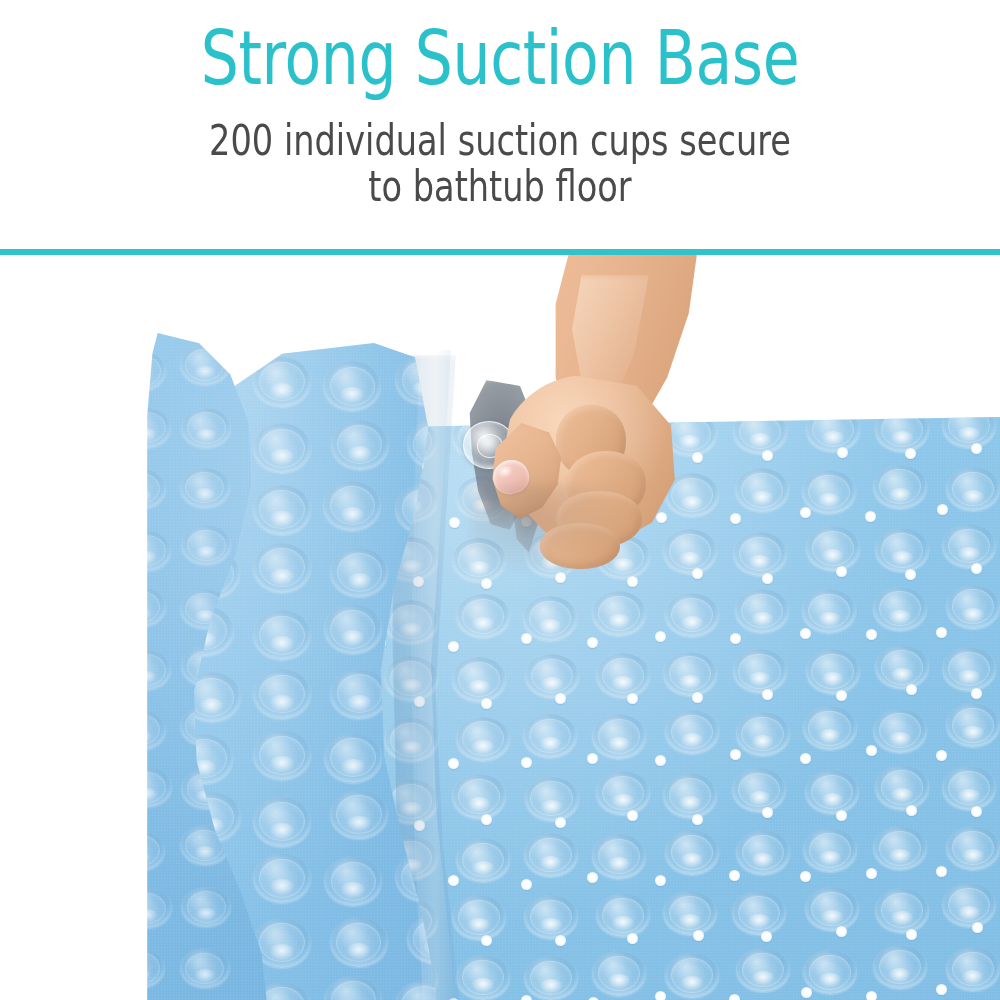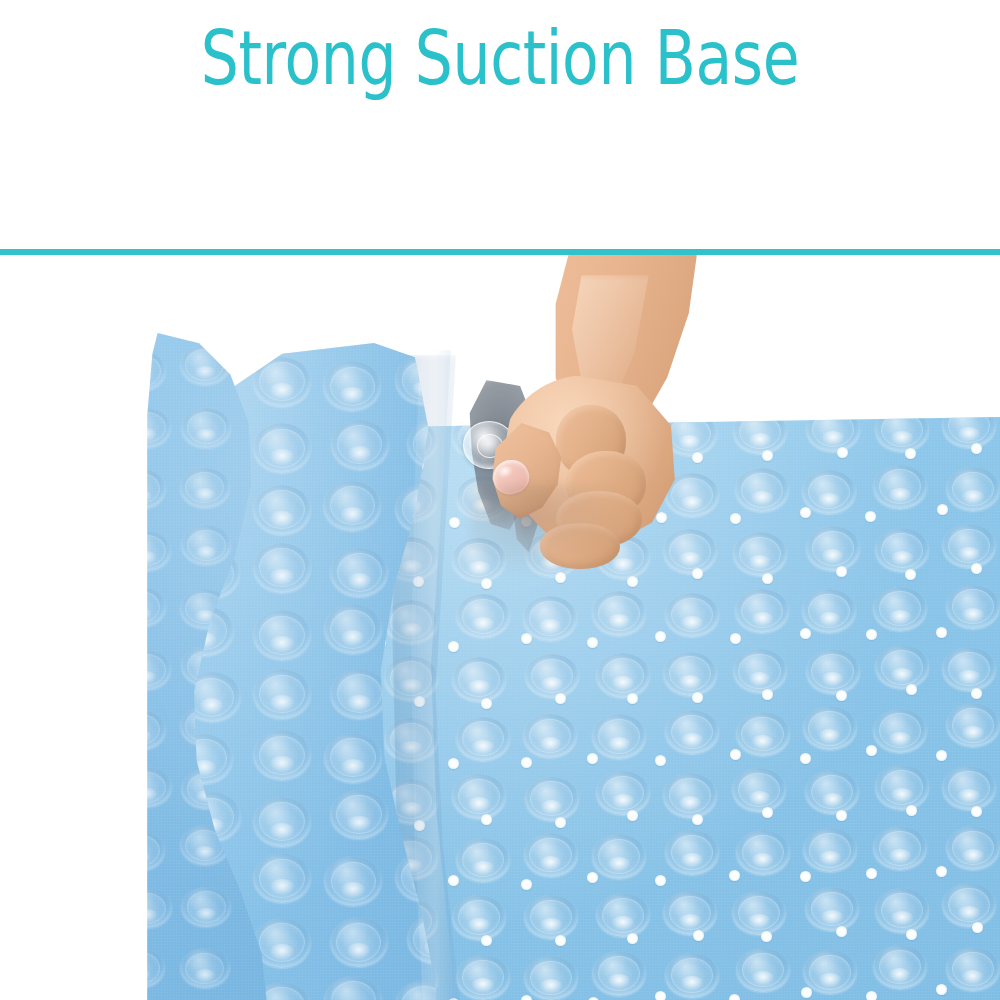--- a/index.html
+++ b/index.html
@@ -275,20 +275,24 @@
     filter:blur(3px);
   }
 </style>
 </head>
 <body>
 
 <div id="page">
 
   <div class="header">
     <div class="headline">Strong Suction Base</div>
+    <div class="subhead">
+      <span class="subline">200 individual suction cups secure</span>
+      <span class="subline">to bathtub floor</span>
+    </div>
   </div>
   <div class="divider"></div>
 
   <div class="stage">
 
     <div class="mat-main">
       <div class="cups" id="main-cups">
           <div class="cup" style="left: -6px; top: 8px; width: 54px; height: 44.28px;"></div>
           <div class="cup" style="left: 65.9833px; top: 2.45808px; width: 54px; height: 44.28px;"></div>
           <div class="cup" style="left: 133.489px; top: 4.57104px; width: 54px; height: 44.28px;"></div>

